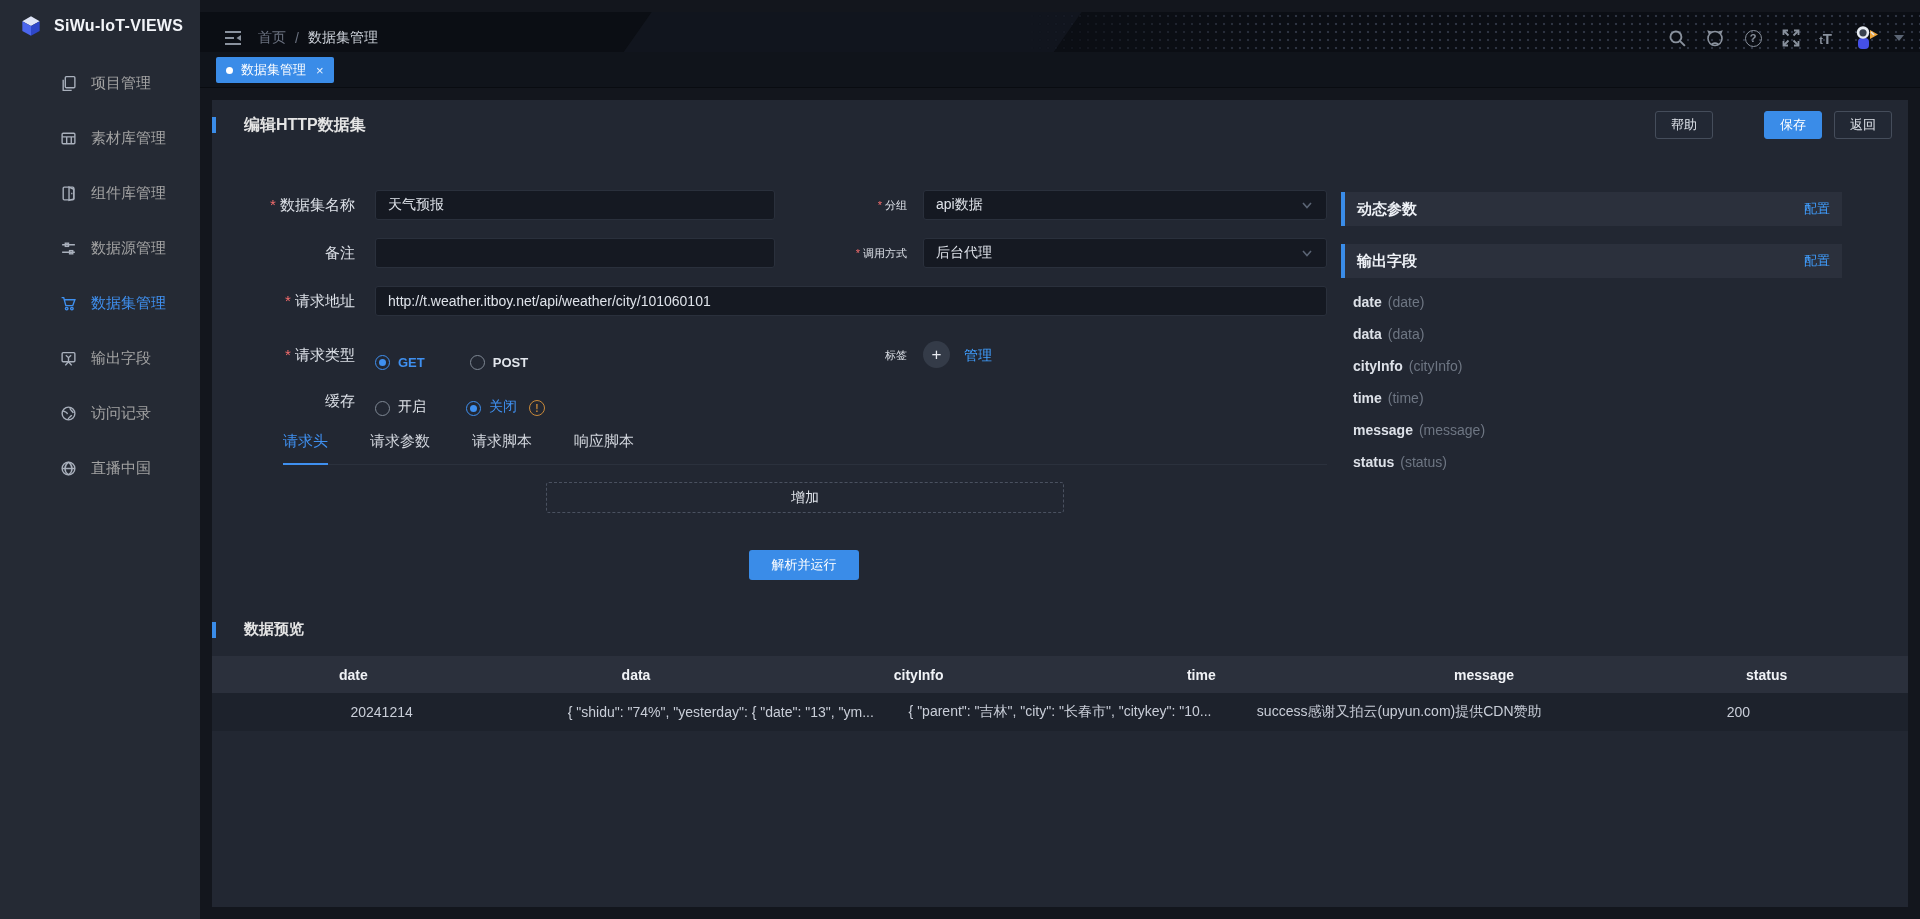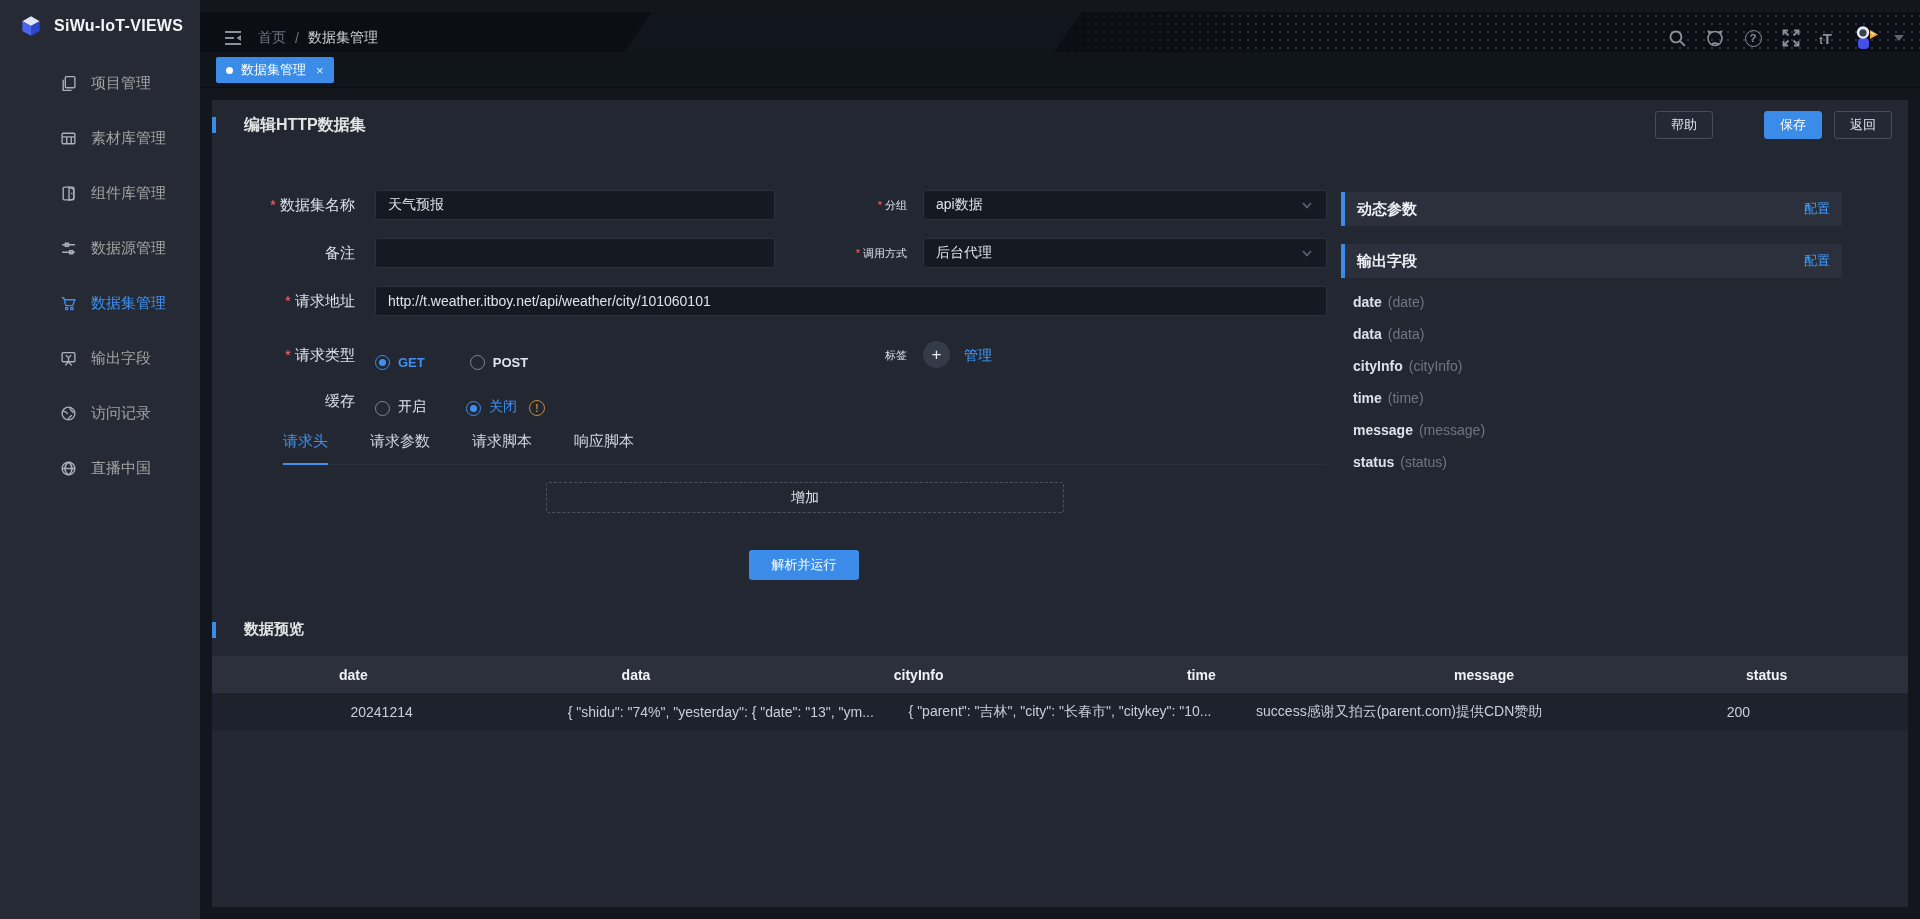--- a/index.html
+++ b/index.html
@@ -356,18 +356,18 @@
       <div class="cell">data</div>
       <div class="cell">cityInfo</div>
       <div class="cell">time</div>
       <div class="cell">message</div>
       <div class="cell">status</div>
     </div>
     <div class="tbl-row">
       <div class="cell">20241214</div>
       <div class="cell">{ "shidu": "74%", "yesterday": { "date": "13", "ym...</div>
       <div class="cell">{ "parent": "吉林", "city": "长春市", "citykey": "10...</div>
-      <div class="cell">success感谢又拍云(parent.com)提供CDN赞助</div>
+      <div class="cell">success感谢又拍云(upyun.com)提供CDN赞助</div>
       <div class="cell">200</div>
     </div>
 
   </div>
 </div>
 
 </body></html>

